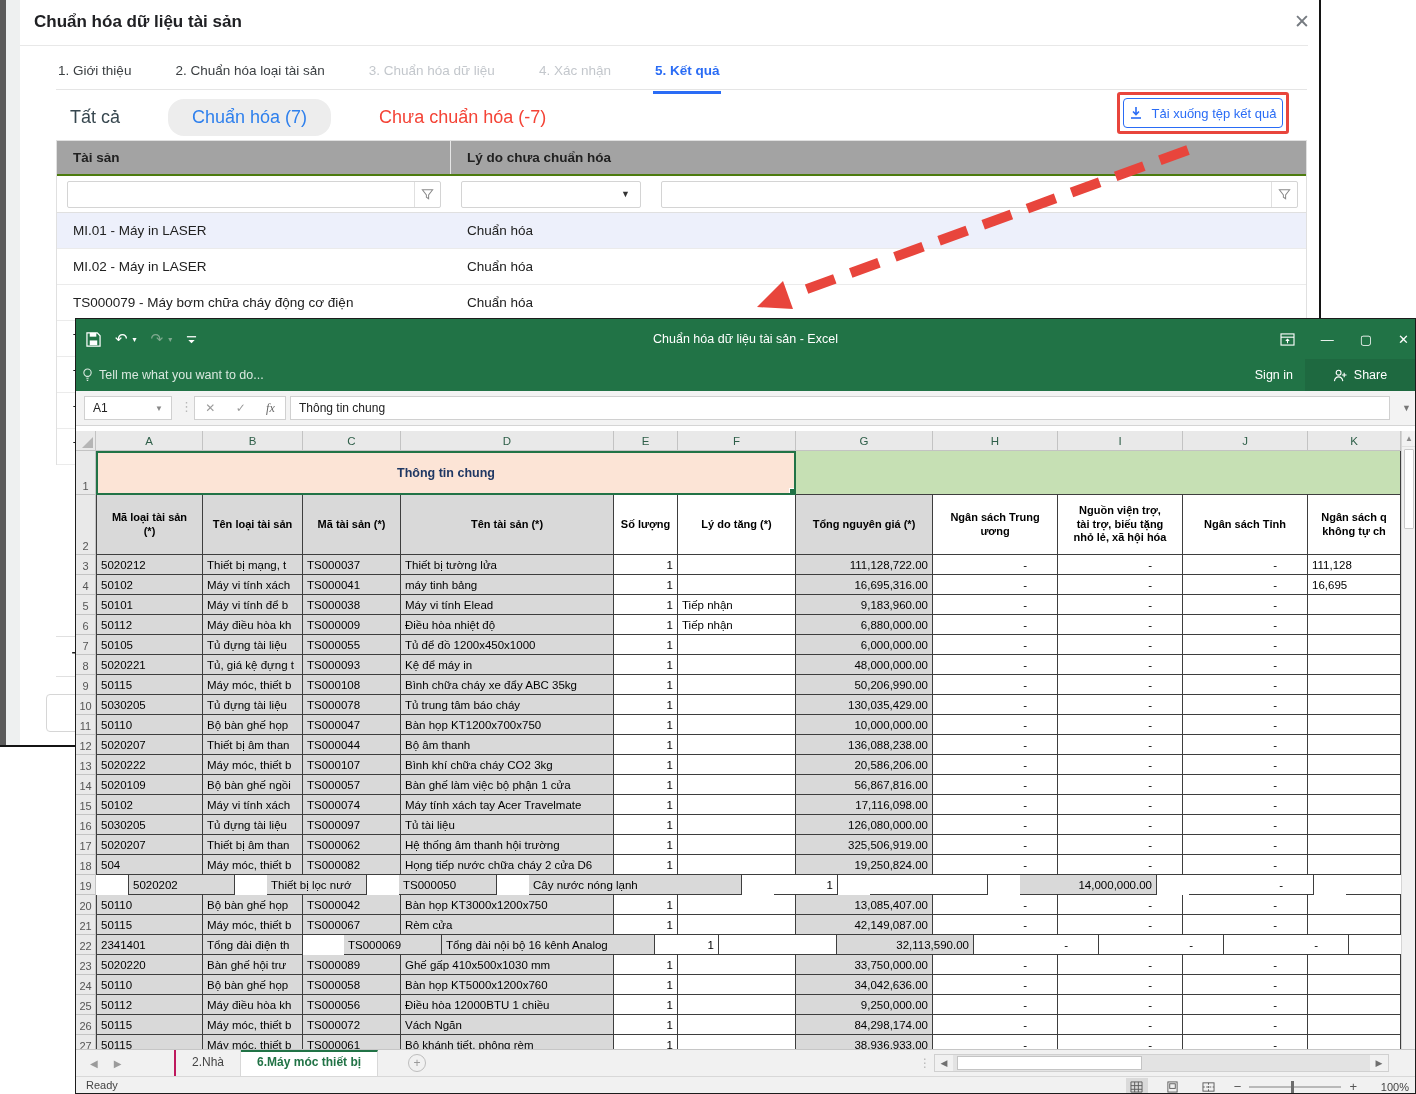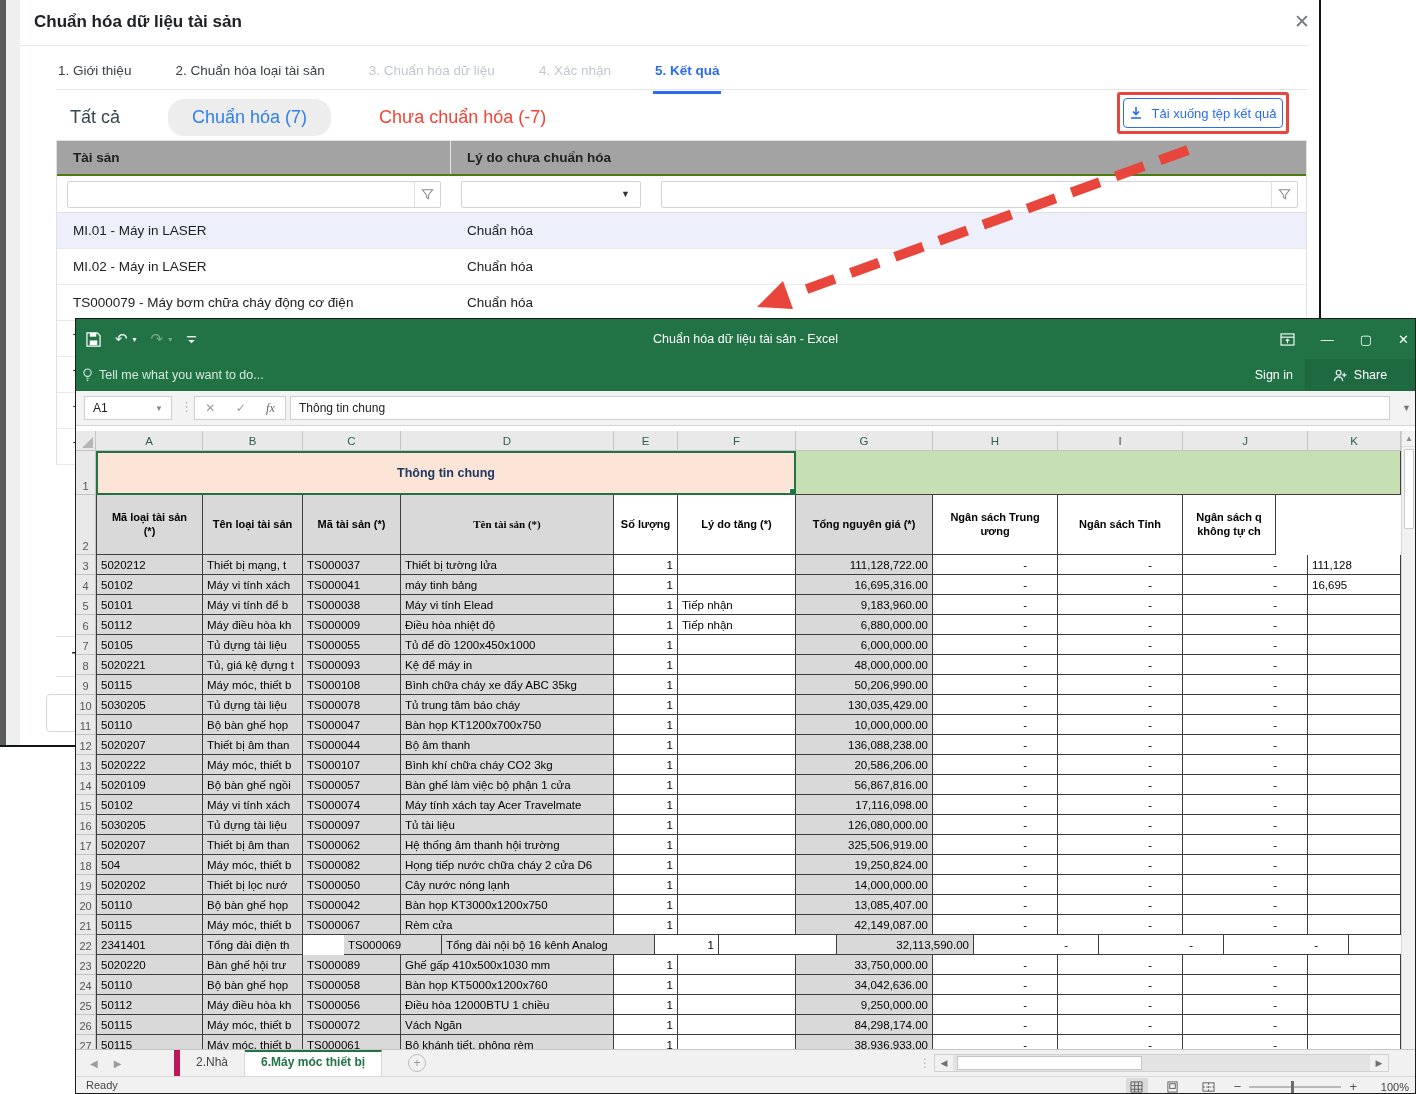--- a/index.html
+++ b/index.html
@@ -98,21 +98,21 @@
   .gridline-left{border-left:1px solid #3e3e3e;}
 
   .vscroll{position:absolute;left:1325px;top:112px;width:15px;height:618px;background:#f1f1f1;border-left:1px solid #d5d5d5;}
   .vs-arrow{height:16px;display:flex;align-items:center;justify-content:center;font-size:8px;color:#8a8a8a;border-bottom:1px solid #e0e0e0;background:#f1f1f1;cursor:pointer;}
   .vs-thumb{margin:2px 2px;height:80px;background:#fff;border:1px solid #cacaca;border-radius:1px;}
 
   .sheetbar{position:absolute;left:0;top:730px;width:100%;height:27px;background:#f1f1f1;border-top:1px solid #c6c6c6;font-size:12px;color:#444;}
   .sheet-nav{position:absolute;left:14px;top:0;height:27px;display:flex;align-items:center;gap:16px;color:#9b9b9b;font-size:10px;}
   .sheet-tabs{position:absolute;left:98px;top:0;height:27px;display:flex;}
   .stab{padding:5px 16px;border-right:1px solid #d8d8d8;cursor:pointer;white-space:nowrap;}
-  .stab.first{border-left:6px solid #be185d;}
+  .stab.first{border-left:2px solid #be185d;}
   .stab.active{background:#fff;color:#217346;font-weight:bold;border-top:2px solid #217346;padding-top:3px;}
   .addsheet{position:absolute;left:332px;top:4px;width:18px;height:18px;border:1px solid #bdbdbd;border-radius:50%;color:#9a9a9a;
     display:flex;align-items:center;justify-content:center;font-size:12px;cursor:pointer;}
   .hs-dots{position:absolute;left:843px;top:6px;color:#b5b5b5;font-size:12px;}
   .hscroll{position:absolute;left:858px;top:4px;width:455px;height:18px;background:#e3e3e3;border:1px solid #d0d0d0;display:flex;align-items:center;}
   .hs-arrow{width:18px;height:100%;display:flex;align-items:center;justify-content:center;font-size:9px;color:#707070;background:#f1f1f1;cursor:pointer;}
   .hs-thumb{margin-left:4px;width:185px;height:14px;background:#fff;border:1px solid #c4c4c4;cursor:grab;}
 
   .statusbar{position:absolute;left:0;top:757px;width:100%;height:19px;background:#f1f1f1;border-top:1px solid #d8d8d8;font-size:11px;color:#444;}
   .status-left{position:absolute;left:10px;top:2px;}
@@ -335,26 +335,29 @@
           <div class="gcell gut" style="width: 20px; height: 44px;">1</div>
           <div class="gcell banner peach" style="width: 700px; height: 44px;">Thông tin chung</div>
           <div class="gcell banner green" style="width: 605px; height: 44px;"></div>
         </div>
         <div class="grow" style="height: 60px;">
           <div class="gcell gut" style="width: 20px; height: 60px;">2</div>
           <div class="gcell cell head2 gray gridline-left" style="width: 107px; height: 60px;">Mã loại tài sản
 (*)</div>
           <div class="gcell cell head2 gray" style="width: 100px; height: 60px;">Tên loại tài sản</div>
           <div class="gcell cell head2 gray" style="width: 98px; height: 60px;">Mã tài sản (*)</div>
-          <div class="gcell cell head2 gray" style="width: 213px; height: 60px; font-family: Liberation Serif, serif;">Tên tài sản (*)</div>
+          <div class="gcell cell head2 gray" style="width: 213px; height: 60px;">Tên tài sản (*)</div>
           <div class="gcell cell head2" style="width: 64px; height: 60px;">Số lượng</div>
           <div class="gcell cell head2" style="width: 118px; height: 60px;">Lý do tăng (*)</div>
           <div class="gcell cell head2 gray" style="width: 137px; height: 60px;">Tổng nguyên giá (*)</div>
           <div class="gcell cell head2" style="width: 125px; height: 60px;">Ngân sách Trung
 ương</div>
+          <div class="gcell cell head2" style="width: 125px; height: 60px;">Nguồn viện trợ,
+tài trợ, biếu tặng
+nhỏ lẻ, xã hội hóa</div>
           <div class="gcell cell head2" style="width: 125px; height: 60px;">Ngân sách Tỉnh</div>
           <div class="gcell cell head2" style="width: 93px; height: 60px;">Ngân sách q
 không tự ch</div>
         </div>
         <div class="grow" style="height: 20px;">
           <div class="gcell gut" style="width: 20px; height: 20px;">3</div>
           <div class="gcell cell gray gridline-left" style="width: 107px; height: 20px;">5020212</div>
           <div class="gcell cell gray" style="width: 100px; height: 20px;">Thiết bị mạng, t</div>
           <div class="gcell cell gray" style="width: 98px; height: 20px;">TS000037</div>
           <div class="gcell cell gray" style="width: 213px; height: 20px;">Thiết bị tường lửa</div>
@@ -569,21 +572,21 @@
           <div class="gcell cell gray" style="width: 98px; height: 20px;">TS000082</div>
           <div class="gcell cell gray" style="width: 213px; height: 20px;">Họng tiếp nước chữa cháy 2 cửa D6</div>
           <div class="gcell cell r" style="width: 64px; height: 20px;">1</div>
           <div class="gcell cell" style="width: 118px; height: 20px;"></div>
           <div class="gcell cell gray r" style="width: 137px; height: 20px;">19,250,824.00</div>
           <div class="gcell cell dash" style="width: 125px; height: 20px;">-</div>
           <div class="gcell cell dash" style="width: 125px; height: 20px;">-</div>
           <div class="gcell cell dash" style="width: 125px; height: 20px;">-</div>
           <div class="gcell cell" style="width: 93px; height: 20px;"></div>
         </div>
-        <div class="grow" style="height: 20px;">
+        <div class="grow" style="height: 20px; gap: 32px;">
           <div class="gcell gut" style="width: 20px; height: 20px;">19</div>
           <div class="gcell cell gray gridline-left" style="width: 107px; height: 20px;">5020202</div>
           <div class="gcell cell gray" style="width: 100px; height: 20px;">Thiết bị lọc nướ</div>
           <div class="gcell cell gray" style="width: 98px; height: 20px;">TS000050</div>
           <div class="gcell cell gray" style="width: 213px; height: 20px;">Cây nước nóng lạnh</div>
           <div class="gcell cell r" style="width: 64px; height: 20px;">1</div>
           <div class="gcell cell" style="width: 118px; height: 20px;"></div>
           <div class="gcell cell gray r" style="width: 137px; height: 20px;">14,000,000.00</div>
           <div class="gcell cell dash" style="width: 125px; height: 20px;">-</div>
           <div class="gcell cell dash" style="width: 125px; height: 20px;">-</div>

